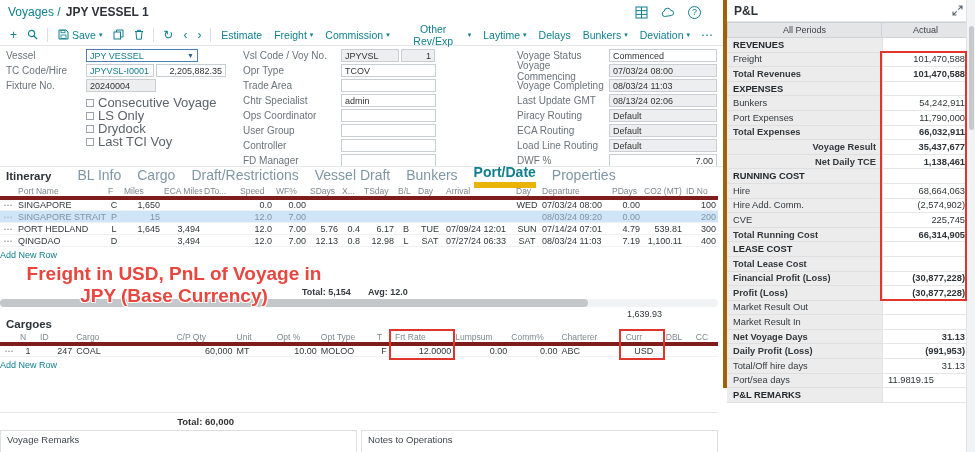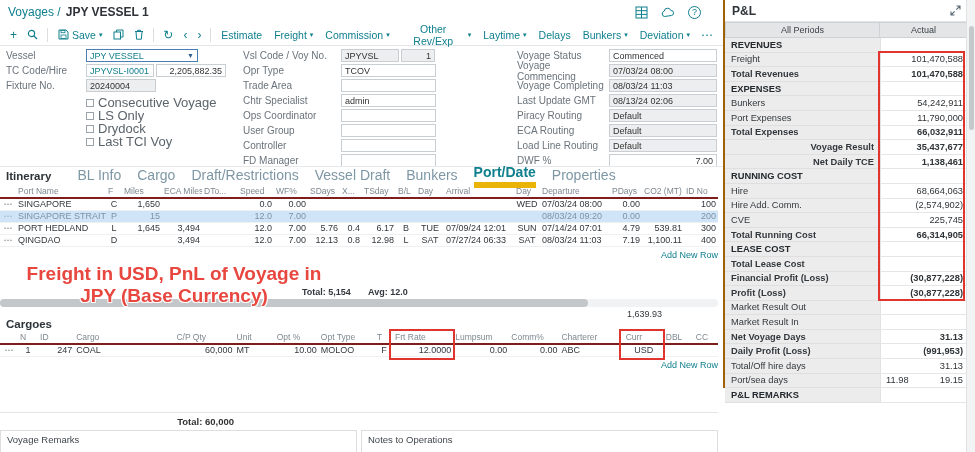--- a/index.html
+++ b/index.html
@@ -43,27 +43,27 @@
   .w112{width:112px}.w70{width:70px}.w68{width:68px;margin-right:2px}
   .w58{width:58px;margin-right:2px}.w34{width:34px}.w95{width:95px}.w108{width:108px}
   .chkcol{margin-top:3px}
   .chk{display:flex;align-items:center;gap:4px;height:13px;margin-left:80px;
     font-size:13px;color:#5b646b}
   .chk .box{width:8px;height:8px;border:1px solid #9aa3ab;background:#fff;flex-shrink:0}
 
   
   .grid{border-collapse:collapse;table-layout:fixed;width:718px}
   .grid th{font-size:8.5px;color:#7e8890;font-weight:normal;height:13px;padding:0 2px;
-    border-bottom:2px solid #7f1d1d;white-space:nowrap;overflow:hidden;text-align:left}
+    border-bottom:4px solid #7f1d1d;white-space:nowrap;overflow:hidden;text-align:left}
   .grid td{font-size:9px;color:#33383d;height:12px;padding:0 2px;
     border-bottom:1px solid #eef0f2;white-space:nowrap;overflow:hidden}
   .tl{text-align:left}.tc{text-align:center}.tr{text-align:right}
   .menu-cell{color:#99a1a8;text-align:center;font-size:9px}
   tr.sel td{background:#cfe4f7;color:#7f92a6}
-  .addrow{width:718px;text-align:right;color:#0e7f8d;font-size:9px;height:12px;margin-top:3px}
+  .addrow{width:718px;text-align:left;color:#0e7f8d;font-size:9px;height:12px;margin-top:3px}
 
   
   .itin{position:absolute;left:0;top:166px;width:723px;height:152px;border-top:1px solid #e6e8ea}
   .sec-titlebar{height:18px;display:flex;align-items:center;padding-left:6px}
   .sec-title{font-size:11.5px;font-weight:bold;color:#2d3338;margin-right:26px}
   .tab{font-size:14px;color:#7e97a5;margin-right:16px;padding-bottom:2px}
   .tab.active{color:#0e7f8d;font-weight:bold;border-bottom:6px solid #eab308}
   .itin-foot1{position:absolute;top:120px;left:0;width:718px;height:11px;font-size:9px;color:#33383d}
   .itin-foot1 .tmiles{position:absolute;left:302px;font-weight:bold}
   .itin-foot1 .avg{position:absolute;left:368px;font-weight:bold}
@@ -87,36 +87,36 @@
     text-shadow:-1px -1px 0 rgba(255,255,255,.9),1px -1px 0 rgba(255,255,255,.9),
                -1px 1px 0 rgba(255,255,255,.9),1px 1px 0 rgba(255,255,255,.9)}
 
   
   .remarks{position:absolute;left:0;top:430px;width:718px;height:22px;display:flex;gap:4px}
   .rem{flex:1;border:1px solid #dcdfe1;border-bottom:none;background:#fff;
     padding:3px 6px;font-size:9.5px;color:#40464c}
 
   
   .pl-panel{position:absolute;left:723px;top:0;width:252px;height:388px;background:#fff;
-    border-left:2px solid #a16207}
+    border-left:4px solid #a16207}
   .pl-head{width:243px;height:22px;display:flex;align-items:center;justify-content:space-between;
     padding:0 7px;border-bottom:1px solid #e2e4e6}
   .pl-title{font-size:12px;font-weight:bold;color:#2d3338}
   .pl-sub{width:243px;height:16px;display:flex}
   .pl-sub .cA{flex:1;background:#e3e5e6;border:1px solid #cfd2d4;text-align:center;
     font-size:9px;line-height:14px;color:#3c4247}
   .pl-sub .cB{width:88px;background:#e3e5e6;border:1px solid #cfd2d4;border-left:none;
     text-align:center;font-size:9px;line-height:14px;color:#3c4247}
   .pl-rows{width:243px}
   .pl-row{display:flex;height:14.6px;font-size:9.3px}
   .pl-label{flex:1;background:#ececec;border-bottom:1px solid #dfdfdf;padding:0 6px;
     display:flex;align-items:center;white-space:nowrap;overflow:hidden;color:#33383d}
   .pl-value{width:88px;border-bottom:1px solid #e6e6e6;border-left:1px solid #e2e2e2;
     display:flex;align-items:center;justify-content:flex-end;padding:0 5px;color:#2f3438}
-  .pl-value.two{justify-content:space-between}
+  .pl-value.two{justify-content:flex-start}
   .t-section .pl-label{font-weight:bold;color:#24292e}
   .t-total .pl-label,.t-total .pl-value{font-weight:bold}
   .t-rlabel .pl-label{justify-content:flex-end;font-weight:bold}
   .t-rlabel .pl-value{font-weight:bold}
   .pl-redbox{left:153px;top:51px;width:87px;height:250px}
   .vscroll{position:absolute;right:0;top:0;width:9px;height:452px;background:#f2f3f4;
     border-left:1px solid #e0e2e4;display:flex;justify-content:center}
   .vscroll .thumb{position:absolute;top:26px;width:5px;height:104px;background:#c6c9cc;border-radius:3px}
 
   svg{display:block}

